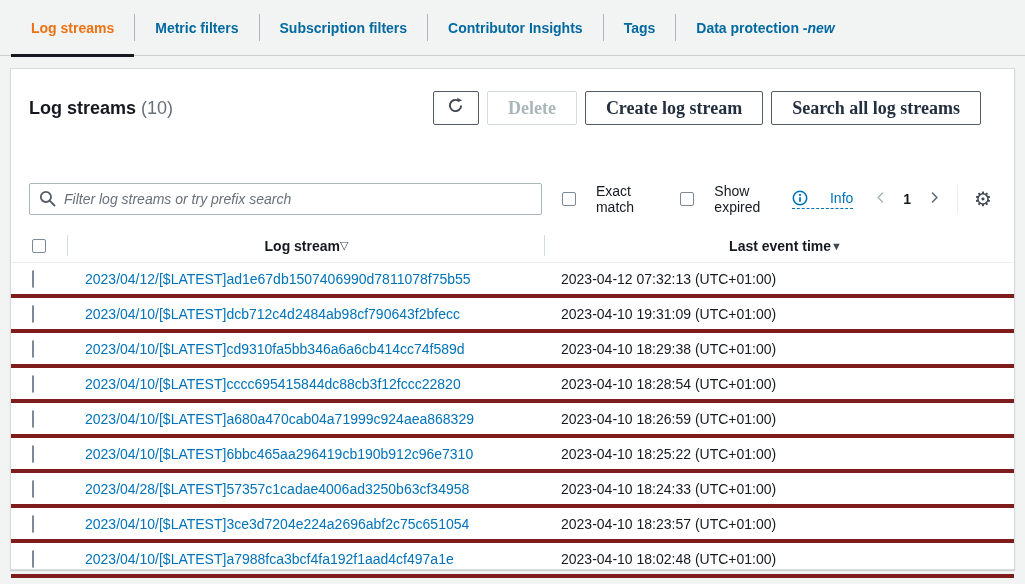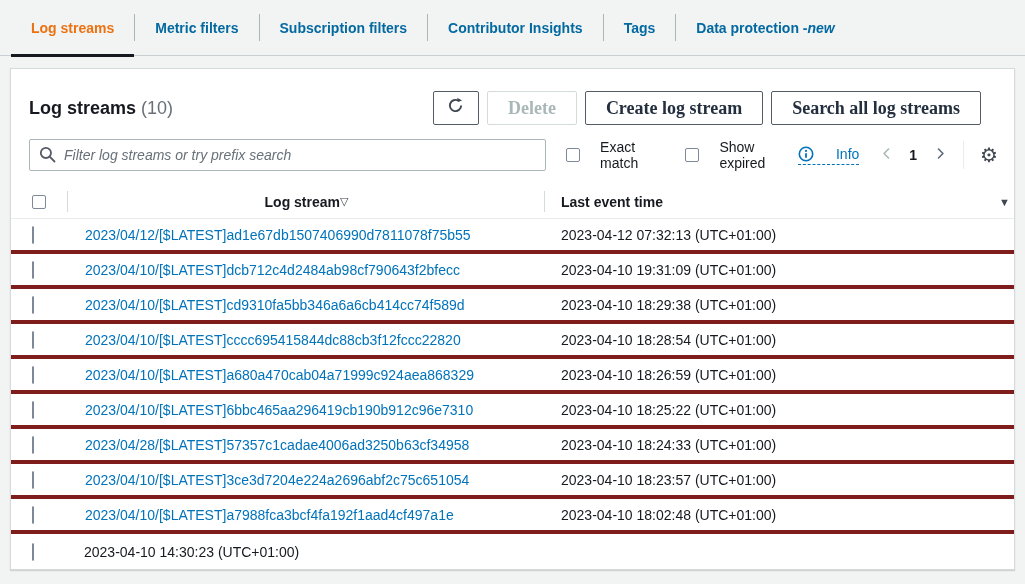--- a/index.html
+++ b/index.html
@@ -88,21 +88,22 @@
   .btn:disabled, .btn.disabled {
     border-color: #d5dbdb;
     color: #aab7b8;
     cursor: default;
   }
 
   
   .toolbar {
     display: flex;
     align-items: center;
-    padding: 8px 12px 14px 10px;
+    padding: 8px 18px 14px 10px;
+    margin-top: 44px;
   }
   .search-box {
     position: relative;
     width: 553px;
     margin-left: 8px;
   }
   .search-box input {
     width: 100%;
     height: 32px;
     border: 1px solid #aab7b8;
@@ -172,21 +173,21 @@
   }
   .thead {
     height: 34px;
     border-bottom: 1px solid #eaeded;
     font-weight: 700;
     color: #16191f;
   }
   .th { position: relative; height: 100%; display: flex; align-items: center; }
   .th.col-check { padding-left: 21px; }
   .th.col-stream { padding-left: 18px; padding-right: 16px; justify-content: center; }
-  .th.col-time { padding-left: 17px; padding-right: 4px; justify-content: space-between; }
+  .th.col-time { padding-left: 17px; padding-right: 4px; justify-content: center; }
   .th.col-stream::before, .th.col-time::before {
     content: "";
     position: absolute;
     left: 0; top: 6px; bottom: 6px;
     width: 1px;
     background: #d5dbdb;
   }
   .sort-icon { font-size: 11px; color: #414750; }
 
   .trow {

